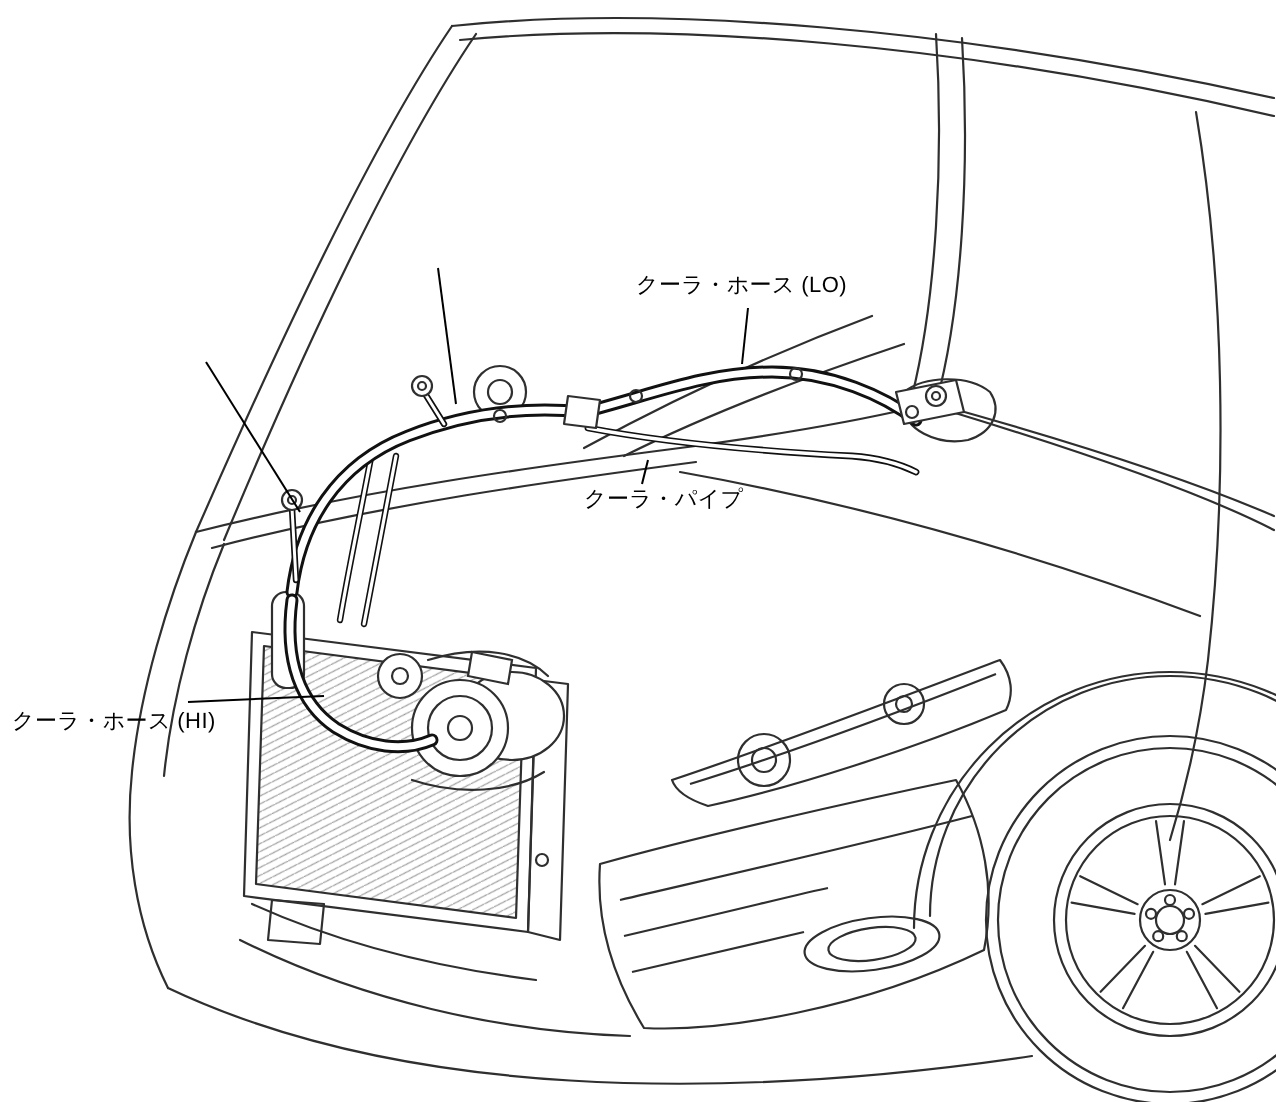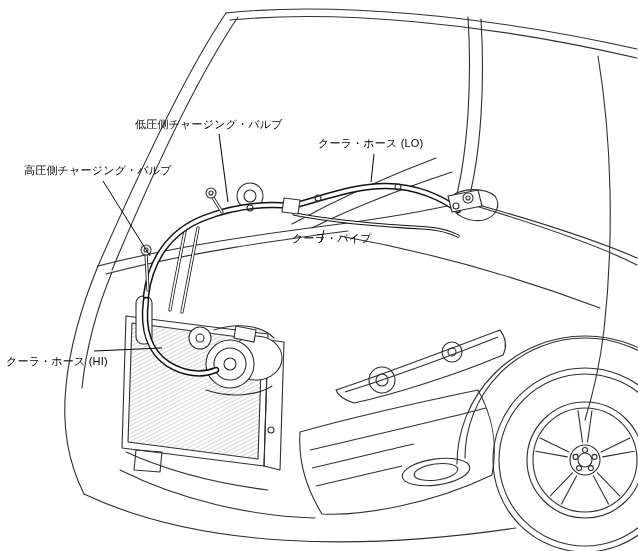--- a/index.html
+++ b/index.html
@@ -182,22 +182,20 @@
 
     <g stroke="#000000" stroke-width="1" fill="none">
       <path d="M219,134 L228,202"></path>
       <path d="M374,154 L371,182"></path>
       <path d="M103,181 L150,256"></path>
       <path d="M321,242 L324,230"></path>
       <path d="M94,351 L162,348"></path>
     </g>
   </svg>
 
-  <div class="part-label" style="left:135px;top:118px">低圧側チャージング・バルブ</div>
 
   <div class="part-label" style="left:318px;top:137px">クーラ・ホース (LO)</div>
 
-  <div class="part-label" style="left:24px;top:164px">高圧側チャージング・バルブ</div>
-
-  <div class="part-label" style="left:292px;top:232px">クーラ・パイプ</div>
+
+  <div class="part-label" style="left:292px;top:244px">クーラ・パイプ</div>
 
   <div class="part-label" style="left:6px;top:355px">クーラ・ホース (HI)</div>
 </div>
 
 </body></html>

